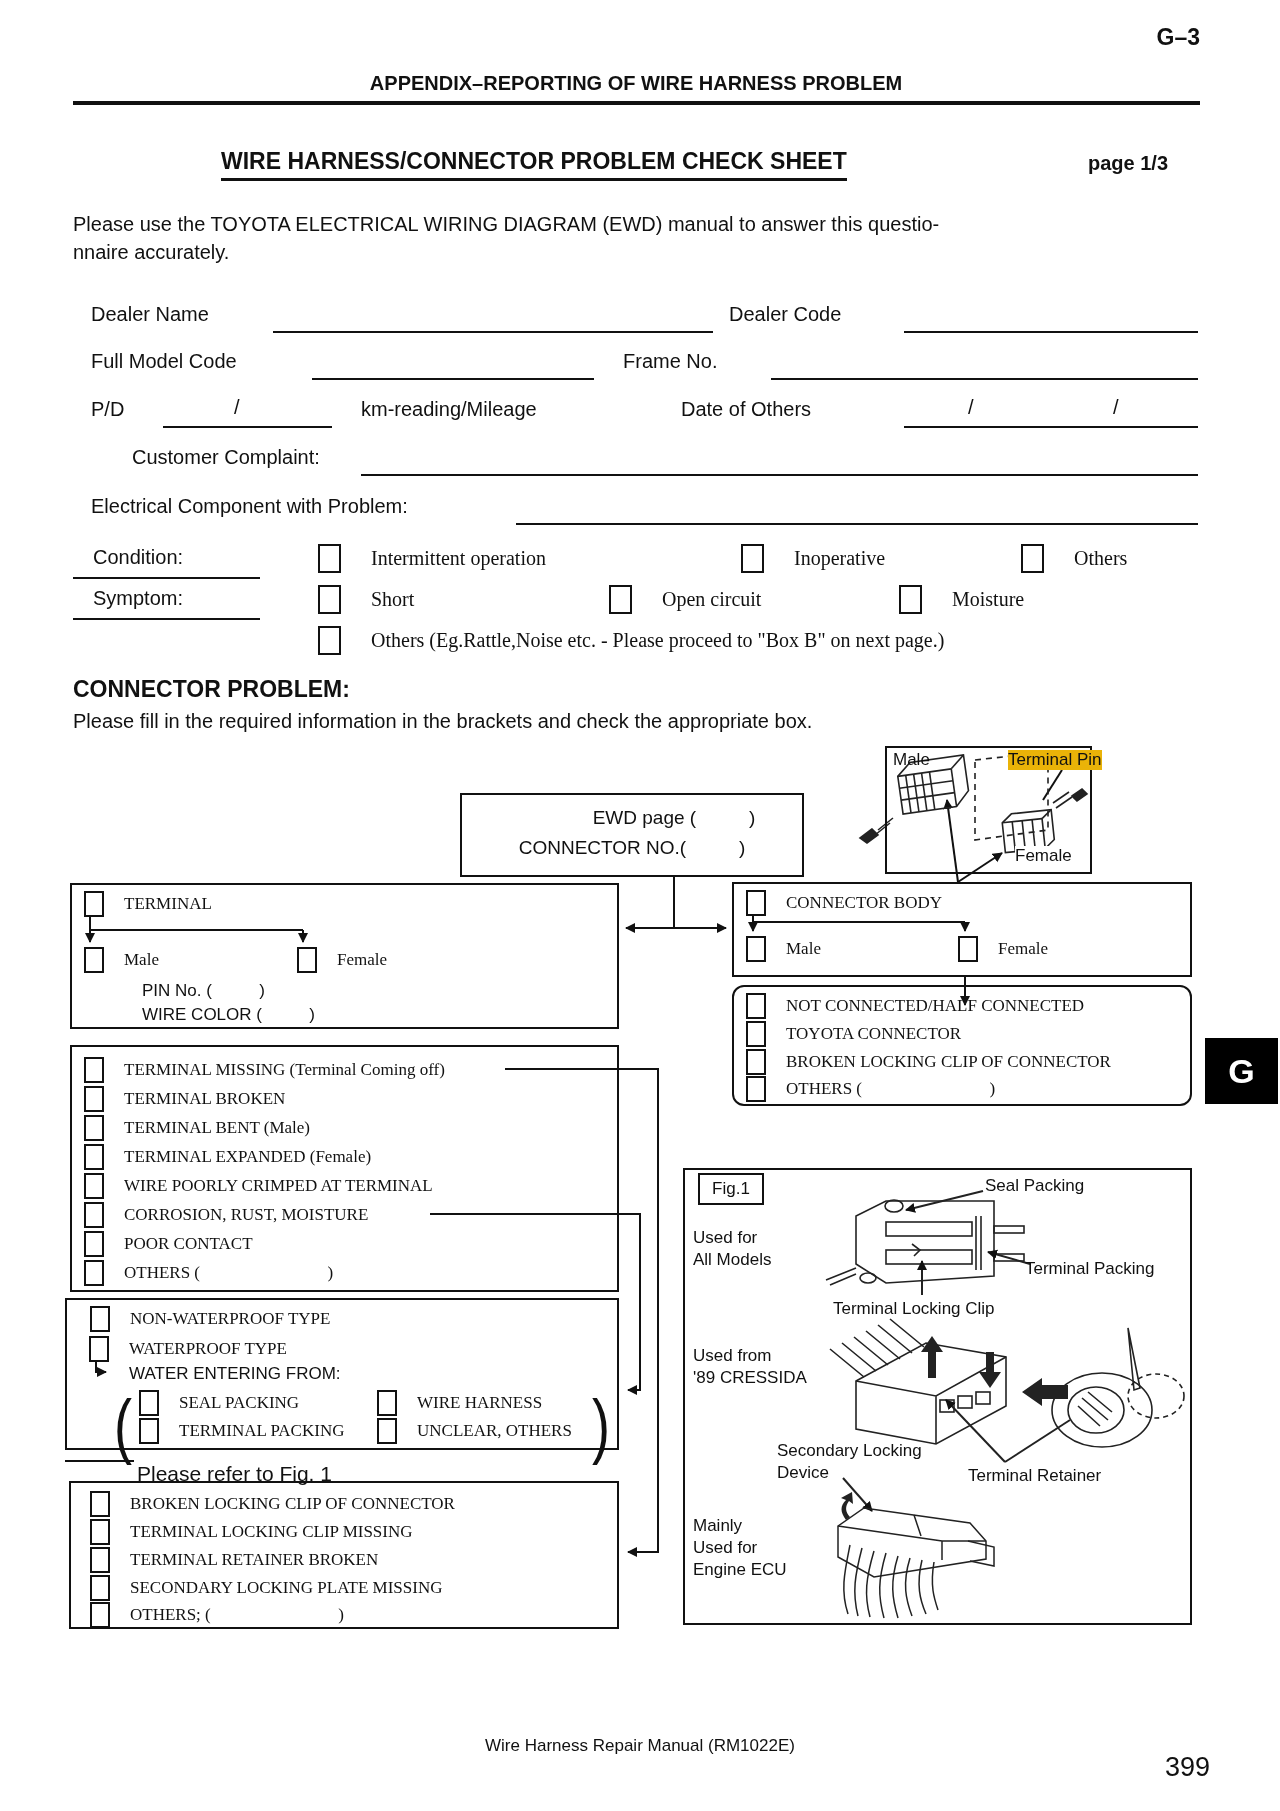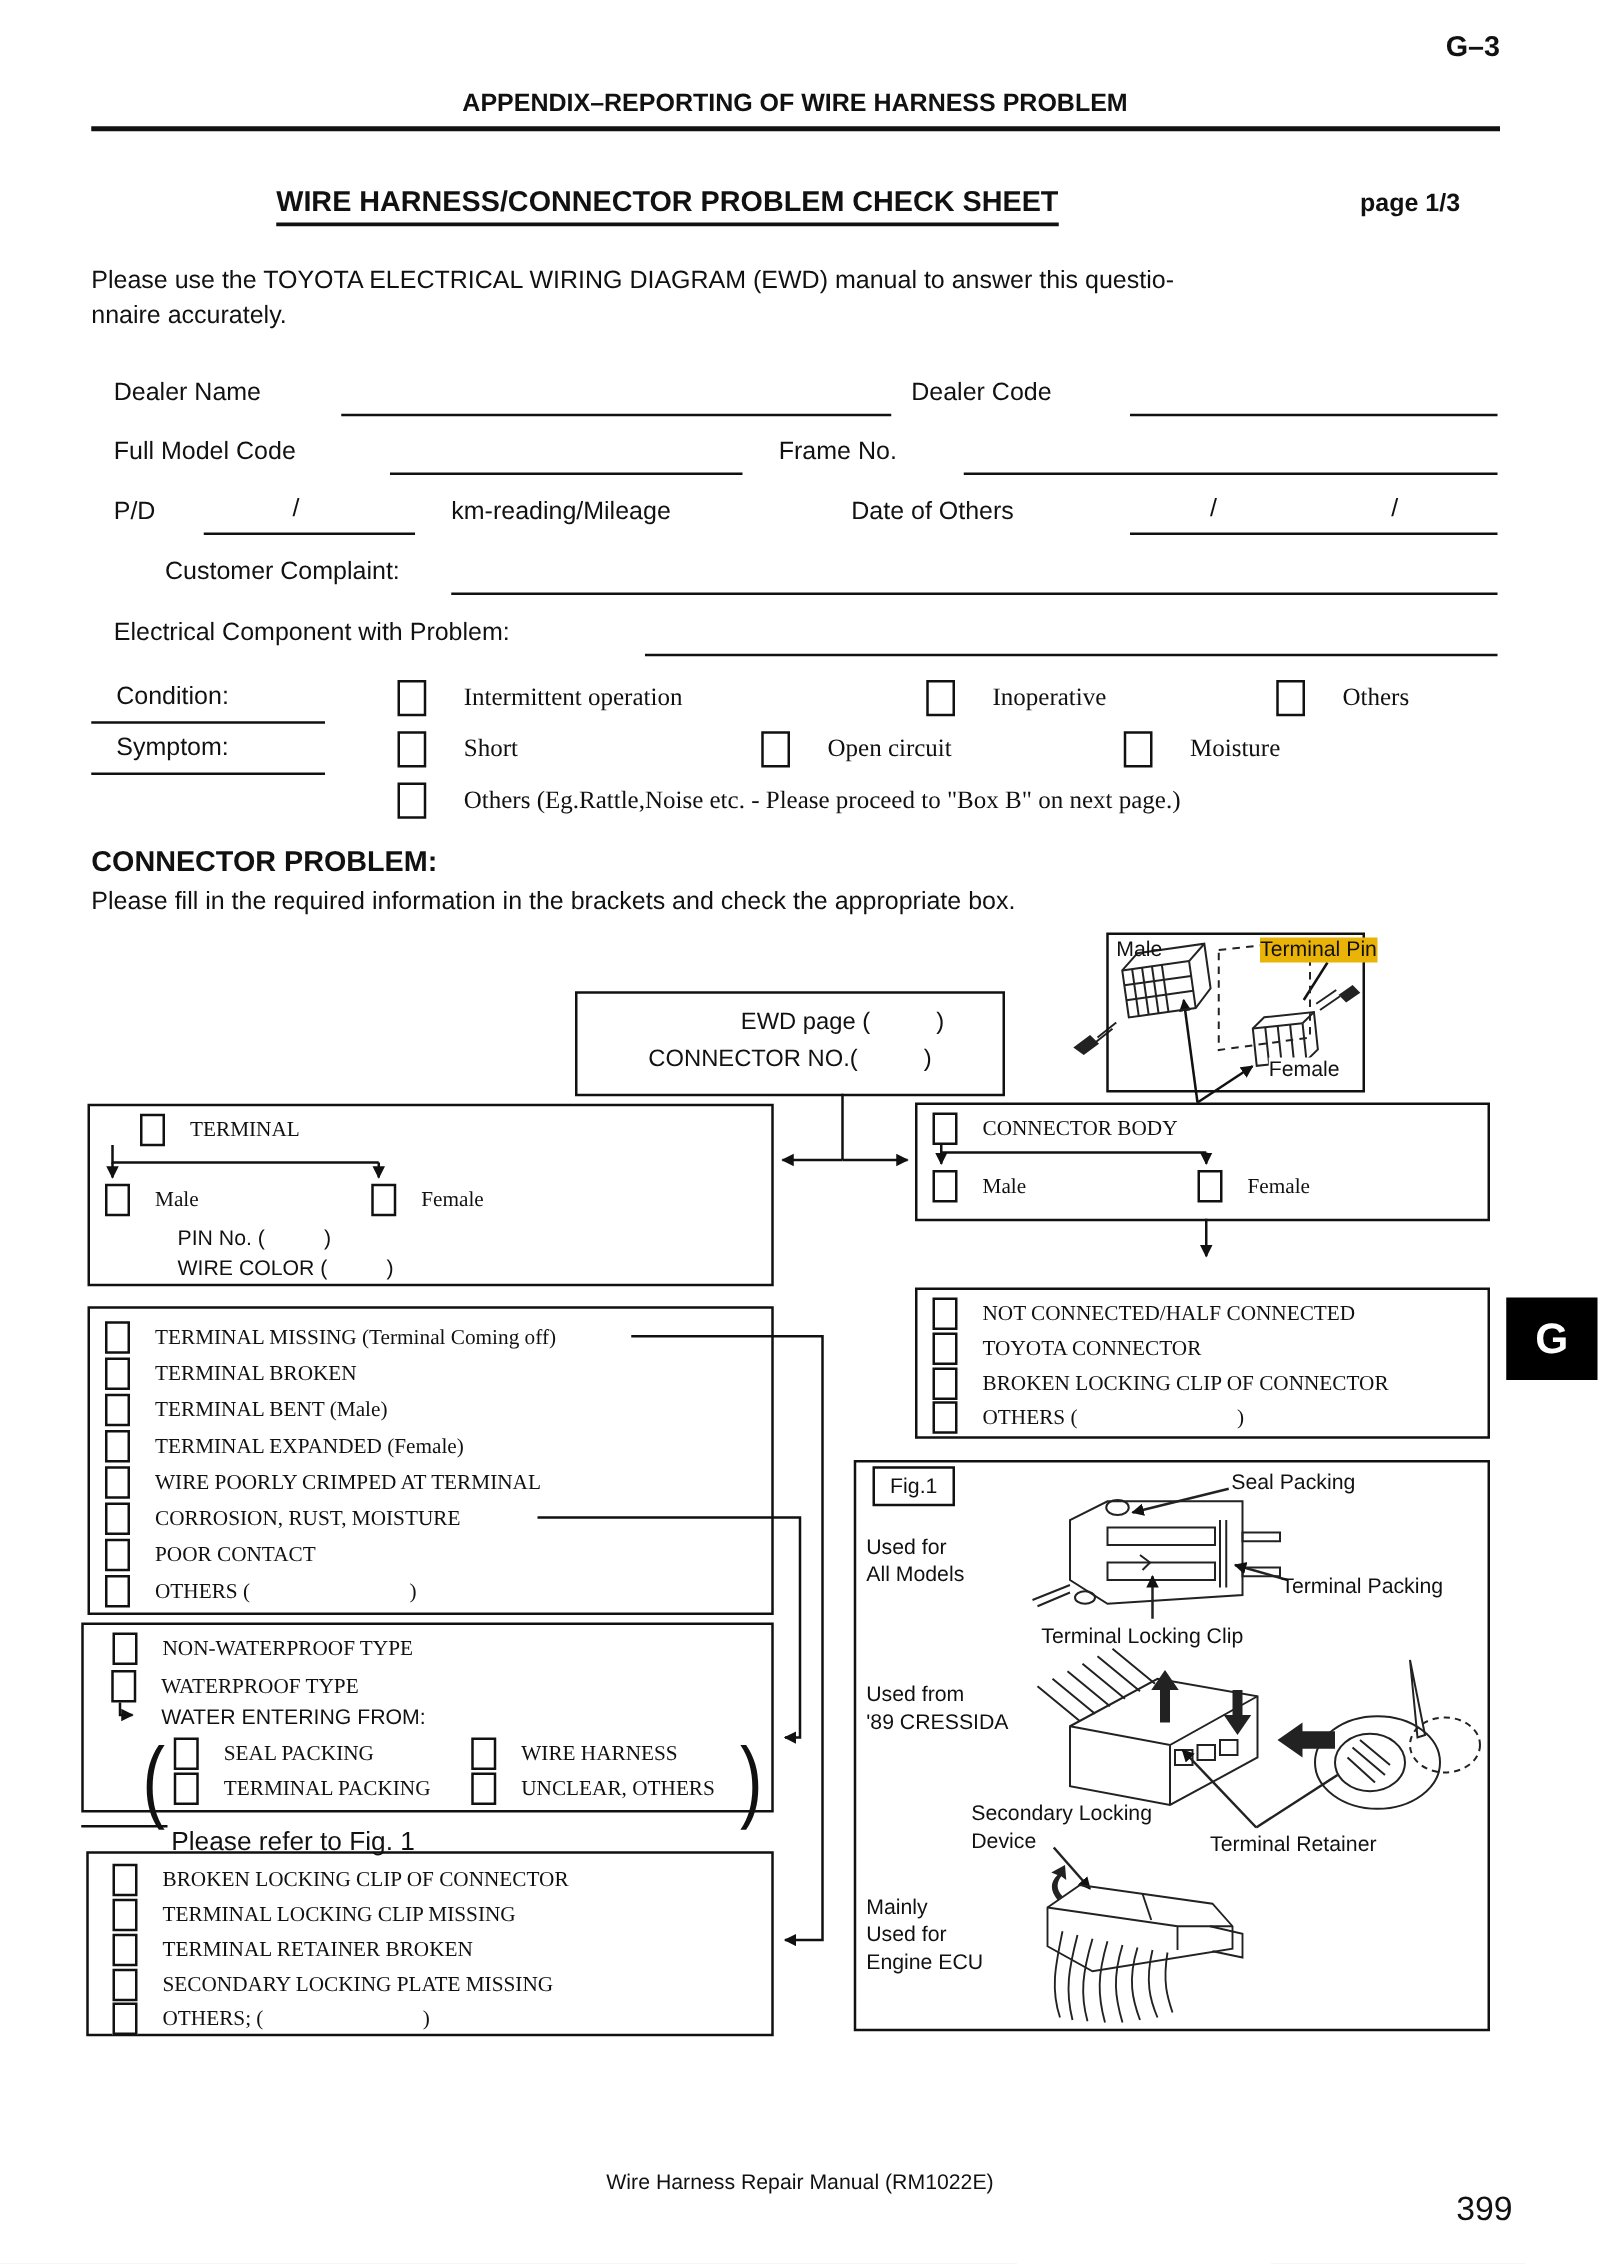--- a/index.html
+++ b/index.html
@@ -227,21 +227,21 @@
     <div class="abs pre" style="left:0;top:12px;width:100%;text-align:center;font-size:19px;padding-left:42px;">EWD page (          )</div>
     <div class="abs pre" style="left:0;top:42px;width:100%;text-align:center;font-size:19px;">CONNECTOR NO.(          )</div>
   </div>
 
   <div class="box" style="left:885px;top:746px;width:203px;height:124px;"></div>
   <div class="abs flv nw" style="left:893px;top:750px;">Male</div>
   <div class="abs flv nw" style="left:1008px;top:750px;background:#eab308;">Terminal Pin</div>
   <div class="abs flv nw" style="left:1015px;top:846px;background:#fff;">Female</div>
 
   <div class="box" style="left:70px;top:883px;width:545px;height:142px;">
-    <div class="crow" style="left:12px;top:6px;margin-left:28px;">
+    <div class="crow" style="left:12px;top:6px;">
       <span class="cb"></span>
       <span class="flv nw">TERMINAL</span>
     </div>
     <div class="crow" style="left:12px;top:62px;">
       <span class="cb"></span>
       <span class="flv nw">Male</span>
     </div>
     <div class="crow" style="left:225px;top:62px;">
       <span class="cb"></span>
       <span class="flv nw">Female</span>
@@ -258,21 +258,21 @@
     <div class="crow" style="left:12px;top:52px;">
       <span class="cb"></span>
       <span class="flv nw">Male</span>
     </div>
     <div class="crow" style="left:224px;top:52px;">
       <span class="cb"></span>
       <span class="flv nw">Female</span>
     </div>
   </div>
 
-  <div class="box" style="left:732px;top:1030px;width:456px;height:117px;">
+  <div class="box" style="left:732px;top:985px;width:456px;height:117px;border-radius:12px;">
     <div class="crow" style="left:12px;top:6px;">
       <span class="cb"></span>
       <span class="flv nw">NOT CONNECTED/HALF CONNECTED</span>
     </div>
     <div class="crow" style="left:12px;top:34px;">
       <span class="cb"></span>
       <span class="flv nw">TOYOTA CONNECTOR</span>
     </div>
     <div class="crow" style="left:12px;top:62px;">
       <span class="cb"></span>

